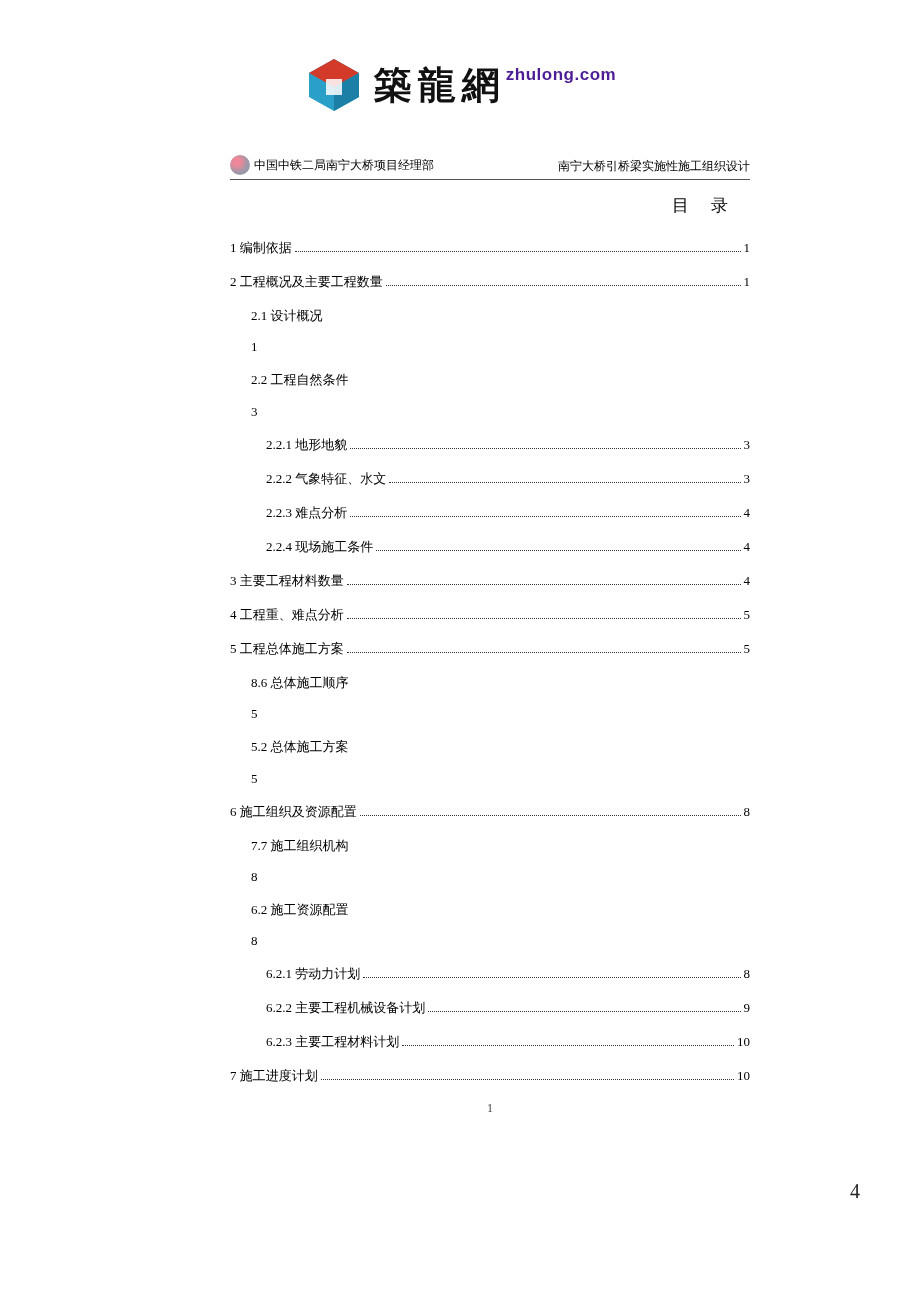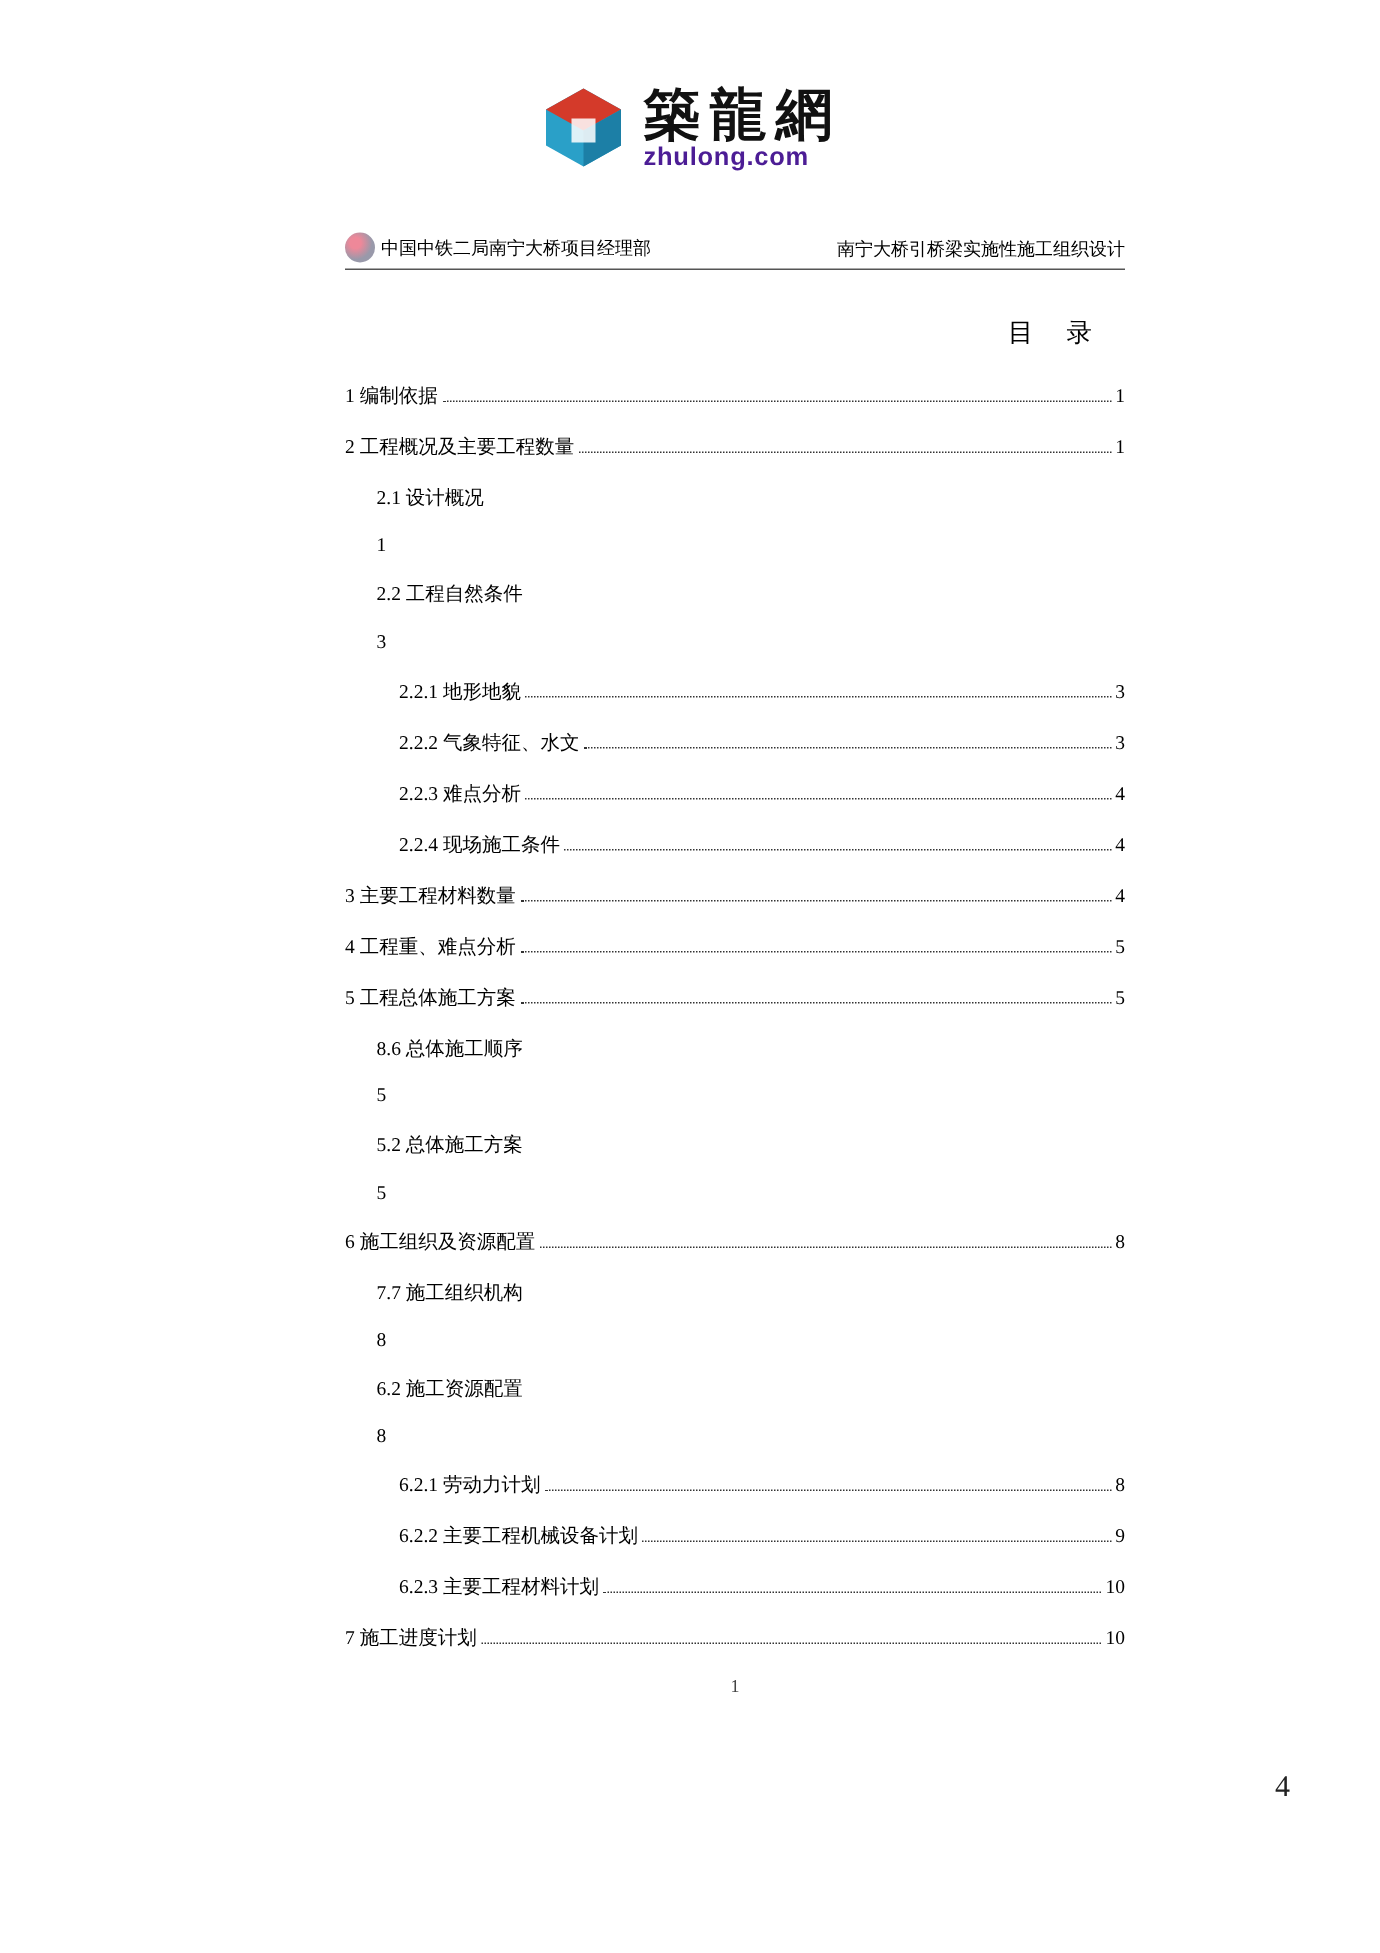--- a/index.html
+++ b/index.html
@@ -23,21 +23,20 @@
     align-items: center;
     gap: 10px;
   }
   .logo-mark {
     width: 60px;
     height: 60px;
     position: relative;
   }
   .logo-text {
     display: flex;
-    flex-direction: column;
     line-height: 1;
   }
   .logo-cn {
     font-family: "KaiTi", "STKaiti", serif;
     font-size: 38px;
     font-weight: bold;
     letter-spacing: 6px;
     color: #111;
   }
   .logo-en {
@@ -51,21 +50,21 @@
     margin: 20px 170px 0 230px;
     position: relative;
   }
   .doc-header {
     display: flex;
     justify-content: space-between;
     align-items: flex-end;
     font-size: 12px;
     border-bottom: 1px solid #555;
     padding-bottom: 4px;
-    margin-bottom: 30px;
+    margin-bottom: 14px;
   }
   .doc-header-left {
     display: flex;
     align-items: center;
     gap: 4px;
   }
   .small-logo {
     width: 20px;
     height: 20px;
     border-radius: 50%;

